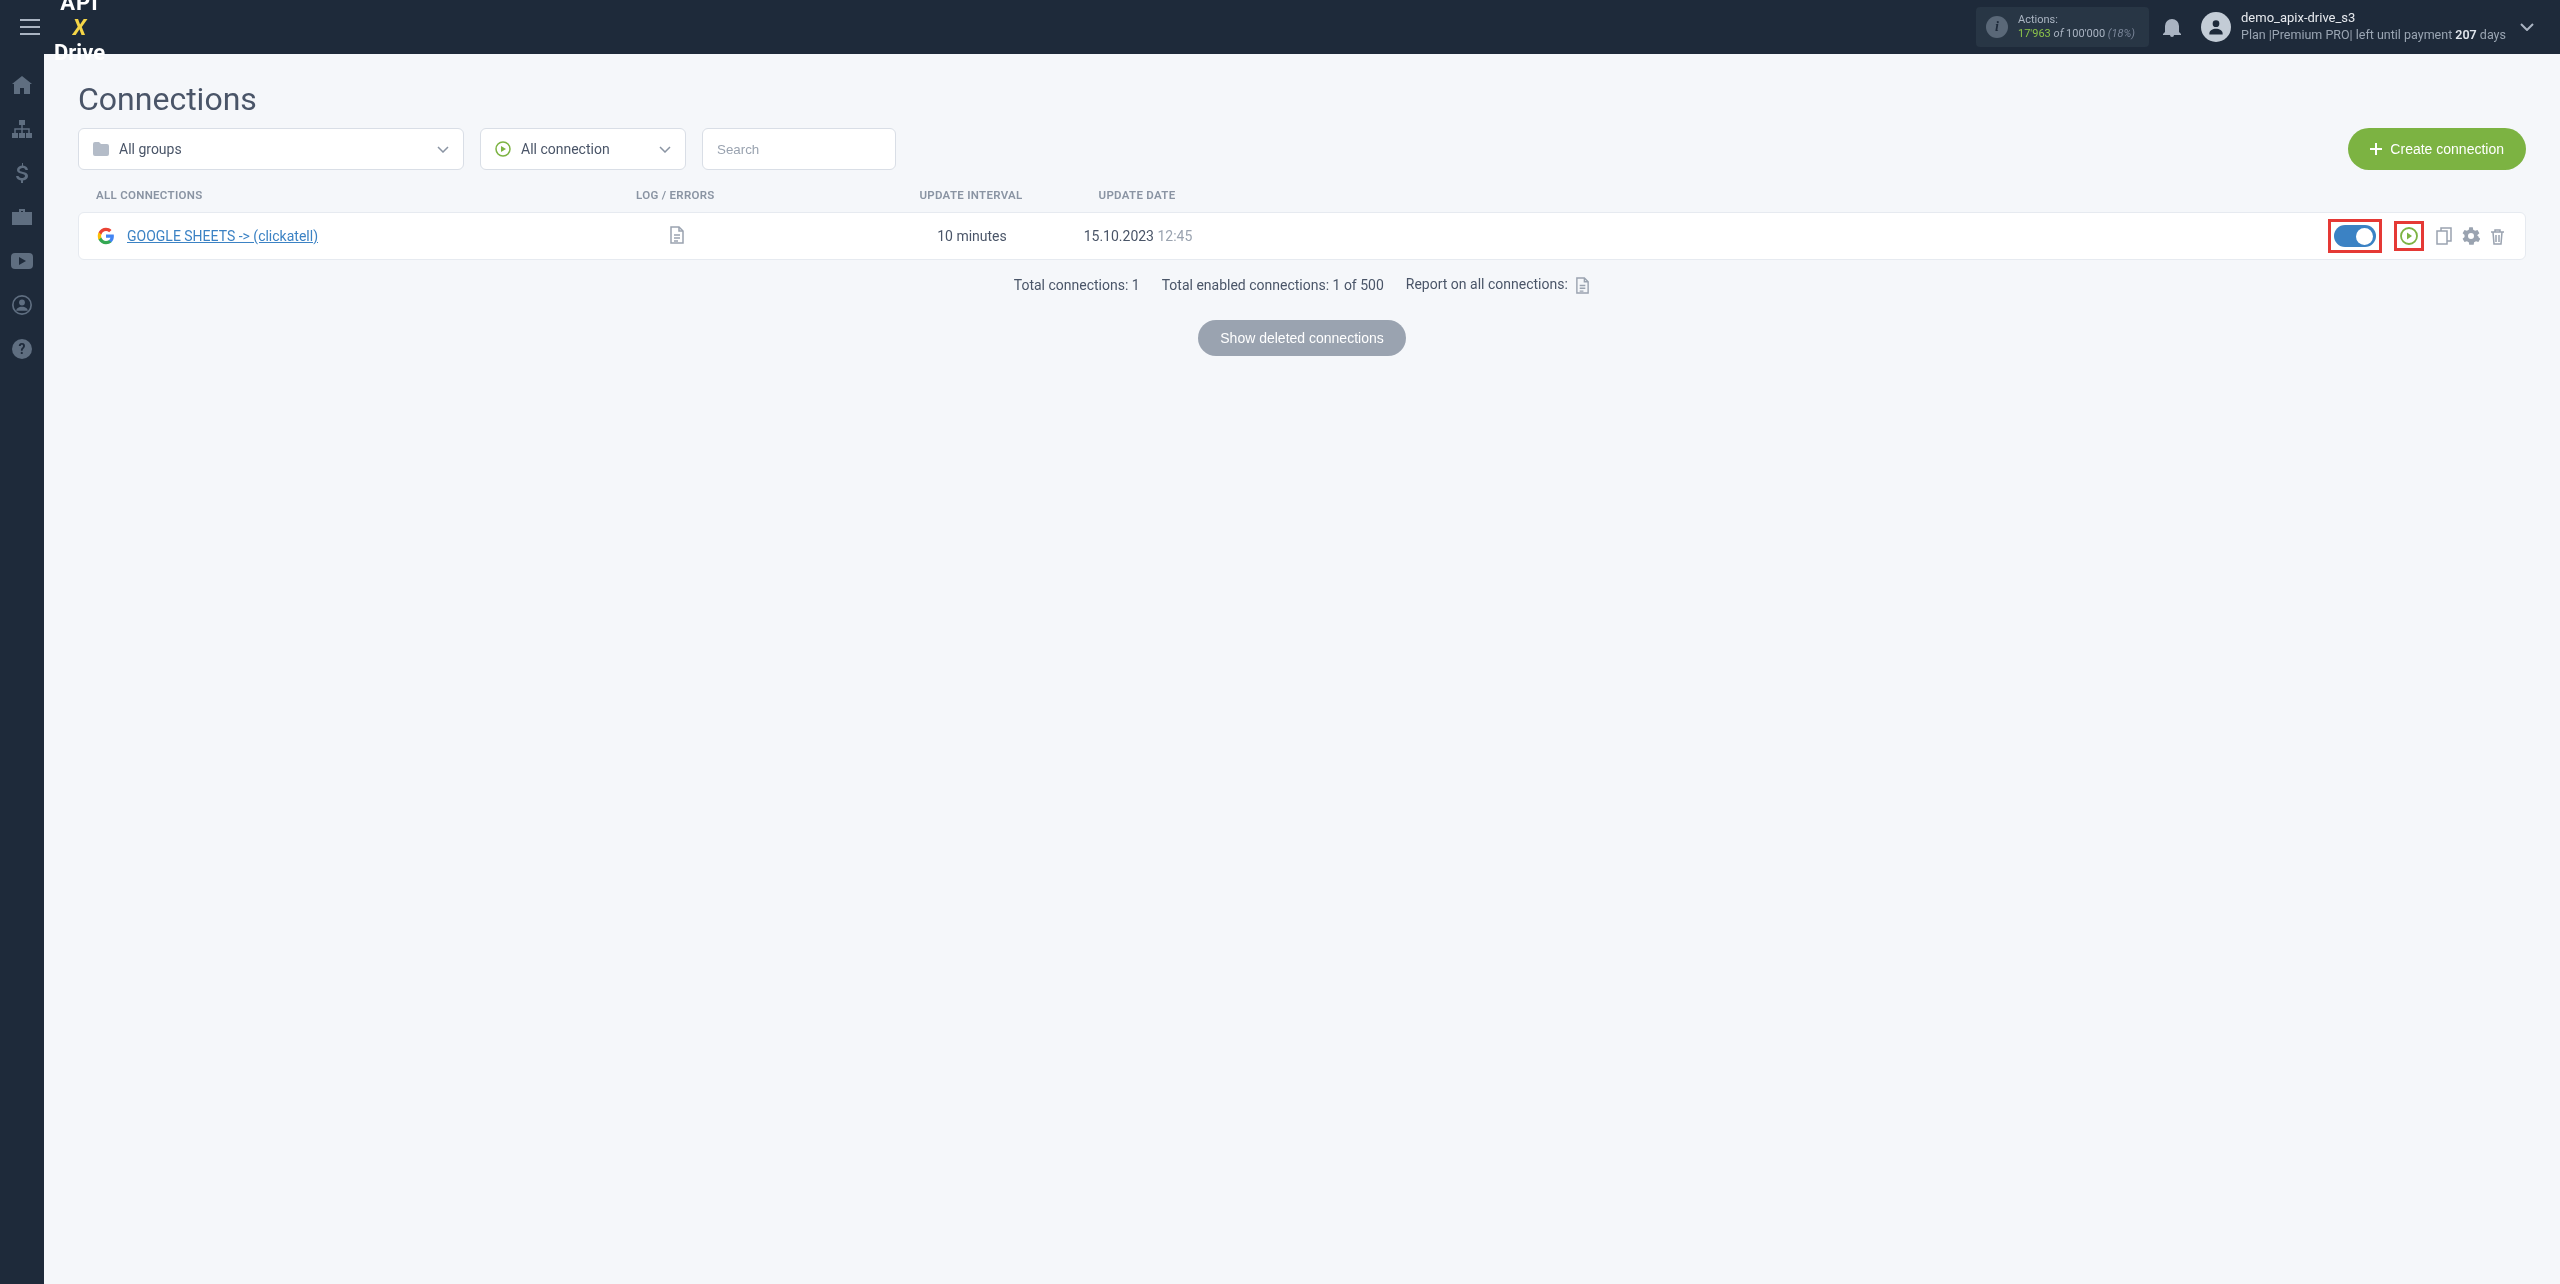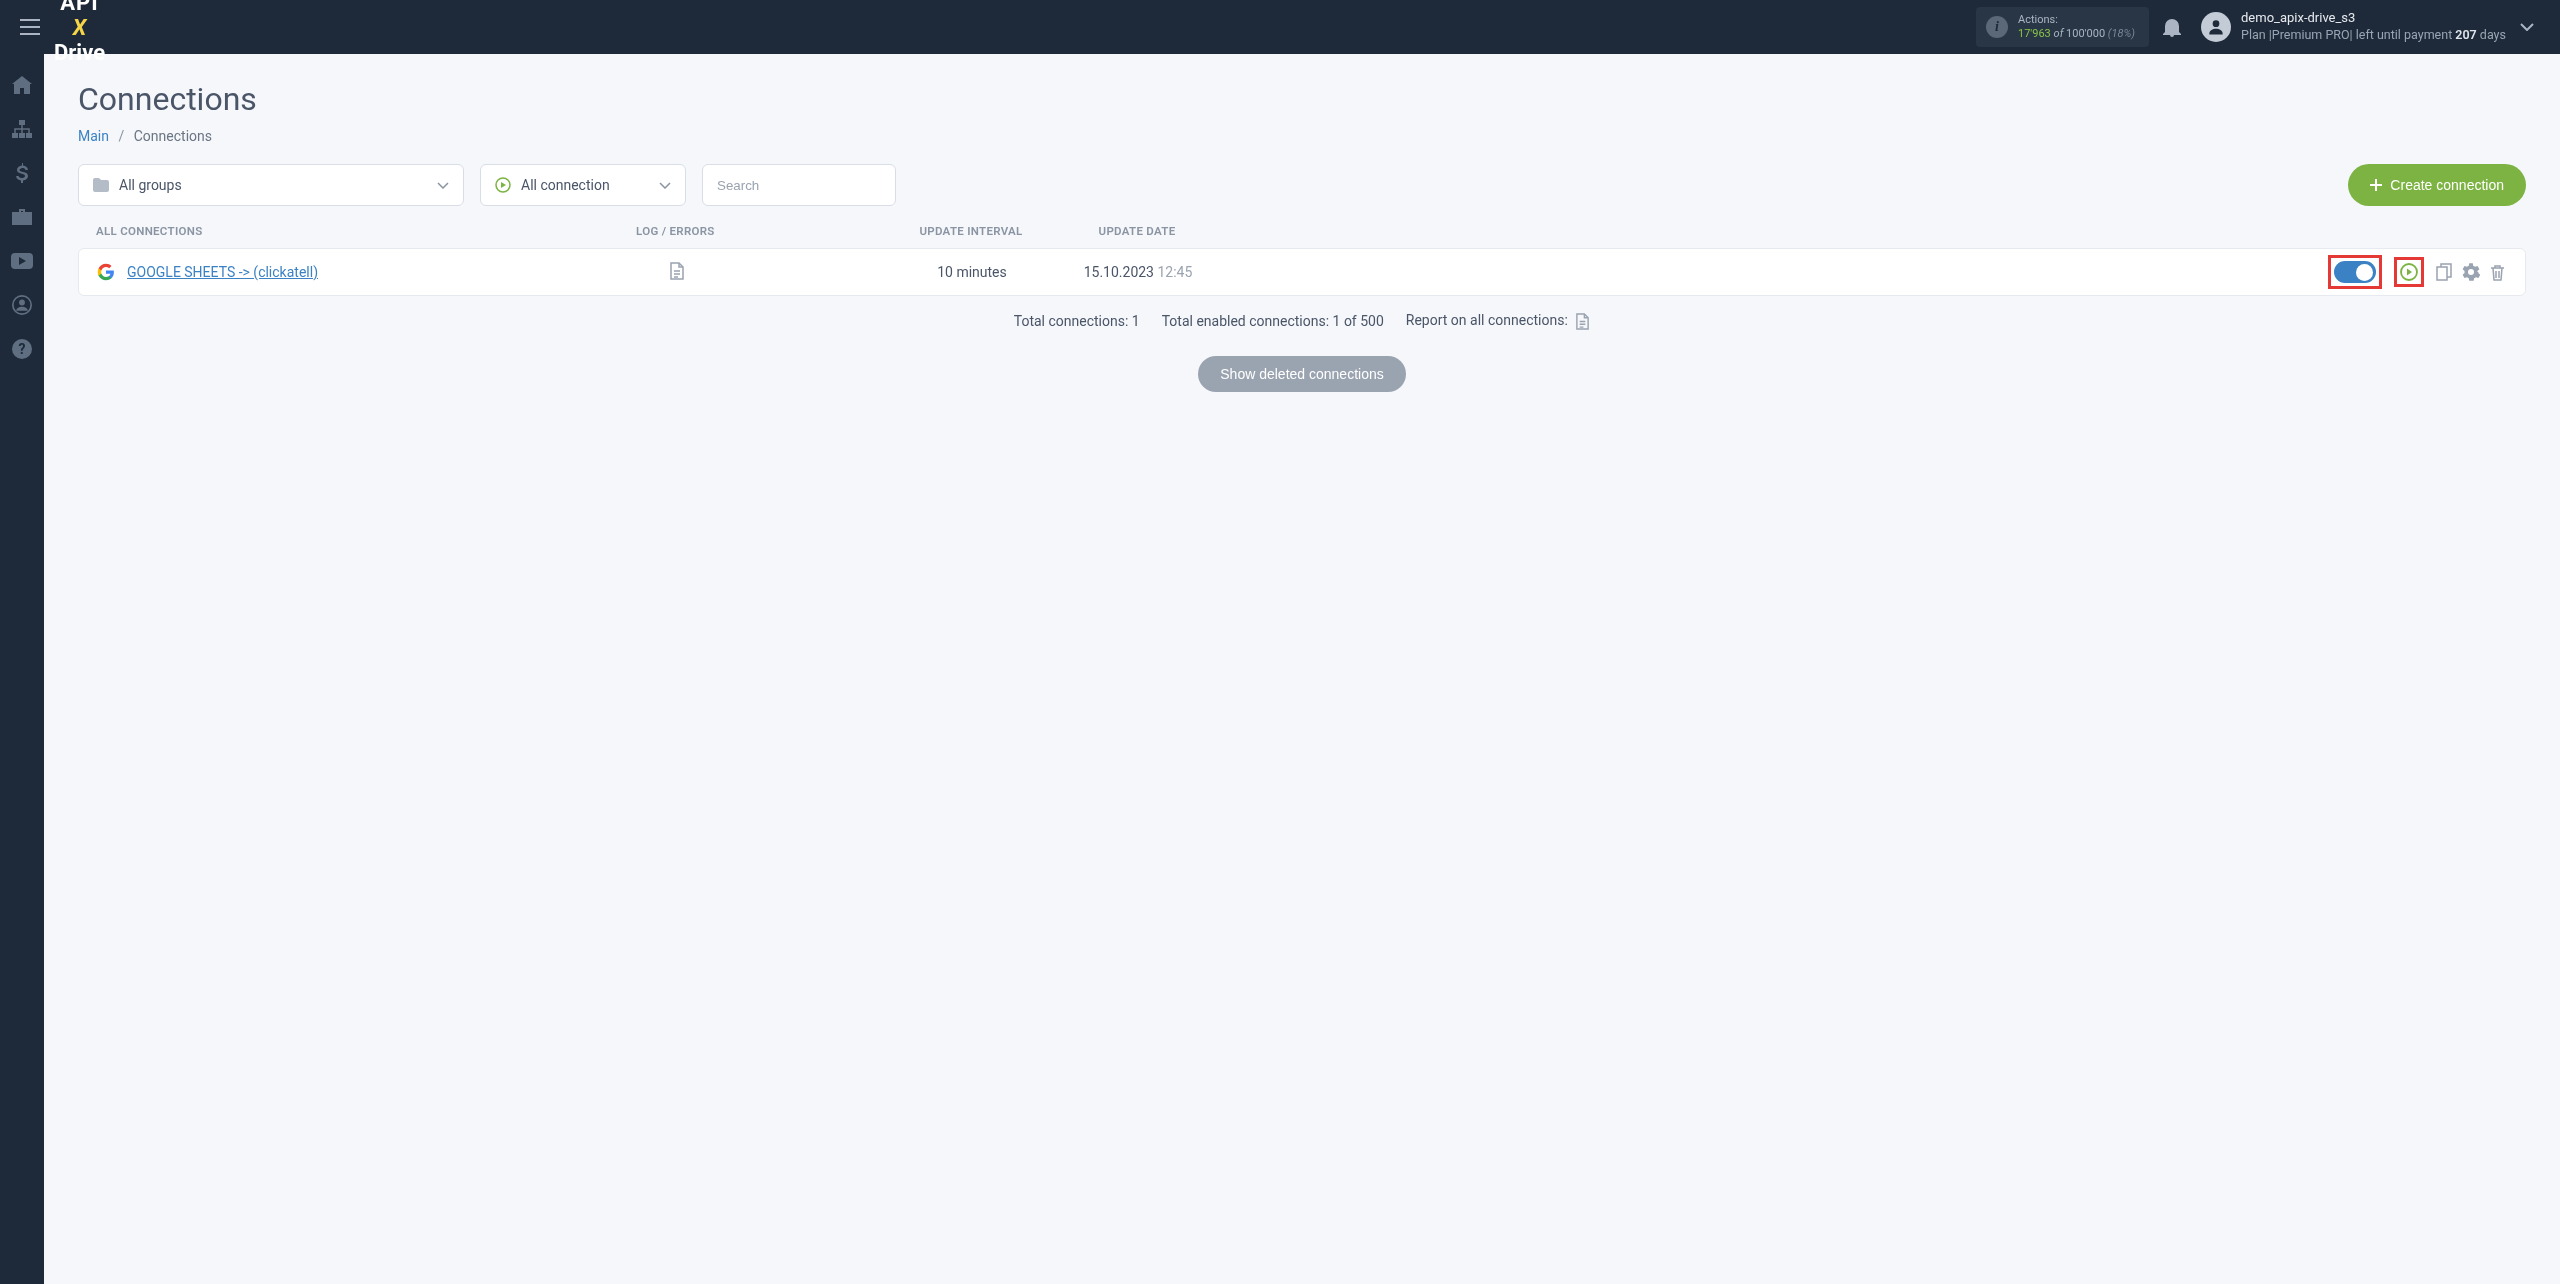--- a/index.html
+++ b/index.html
@@ -179,25 +179,20 @@
   <div class="sidebar-item">
       <svg width="20" height="20" viewBox="0 0 20 20" fill="currentColor">
         <circle cx="10" cy="10" r="10"></circle>
         <text x="10" y="15" text-anchor="middle" fill="#1e2a3a" font-size="14" font-weight="bold">?</text>
       </svg>
     </div>
 </div>
 
 <div class="main">
   <h1 class="page-title">Connections</h1>
-  <div class="breadcrumb">
-    <a href="#">Main</a>
-    <span class="sep">/</span>
-    <span class="current">Connections</span>
-  </div>
 
   <div class="filters-row">
     <div class="select-box groups">
       <span class="folder-icon">
           <svg width="16" height="14" viewBox="0 0 16 14" fill="currentColor">
             <path d="M0 2a2 2 0 012-2h4l2 2h6a2 2 0 012 2v8a2 2 0 01-2 2H2a2 2 0 01-2-2z"></path>
           </svg>
         </span>
       <span class="select-label">All groups</span>
       <span class="chevron">

